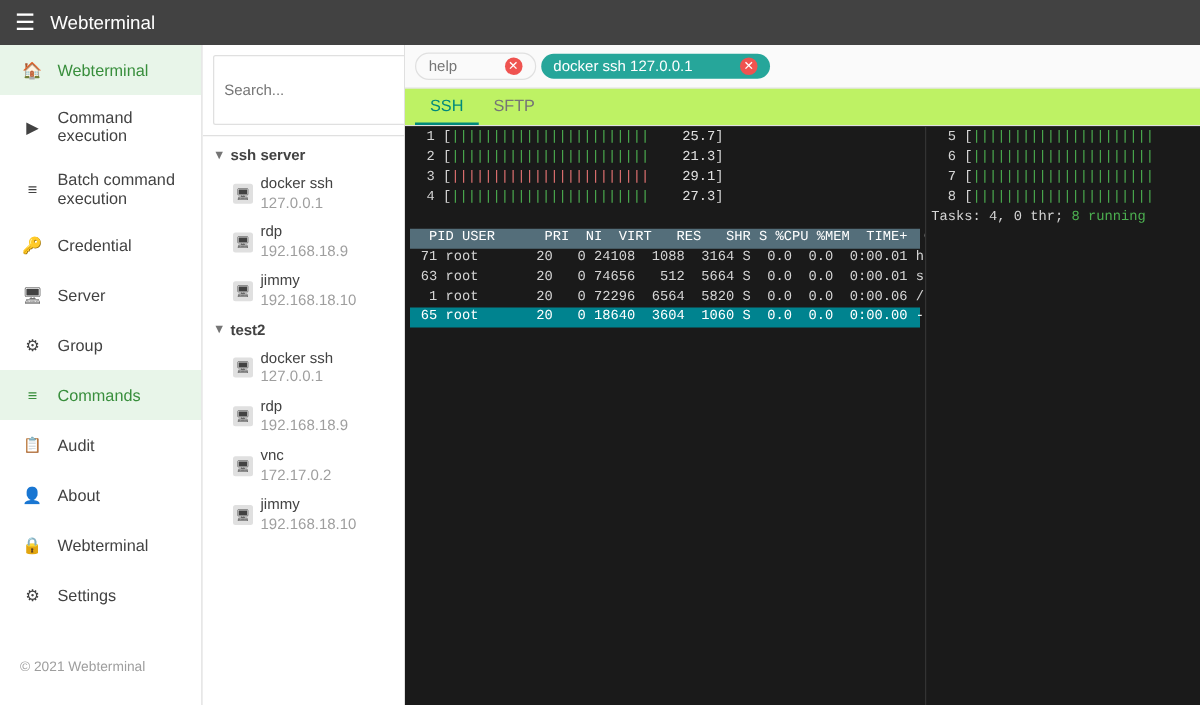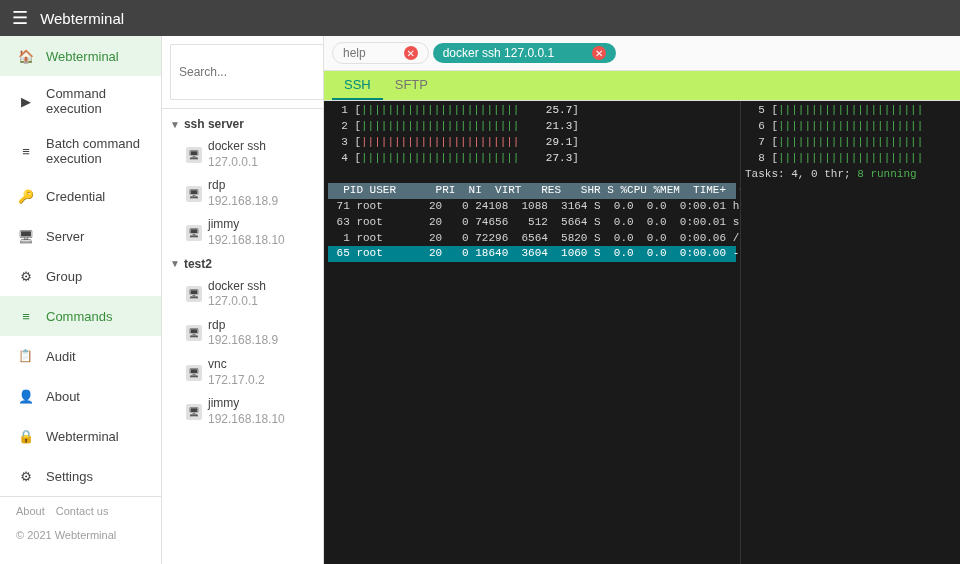--- a/index.html
+++ b/index.html
@@ -108,24 +108,20 @@
     <div class="sidebar-item">
       <span class="icon" style="font-size:13px">🔒</span>
       <span class="label">Webterminal</span>
     </div>
     <div class="sidebar-item">
       <span class="icon" style="font-size:13px">⚙</span>
       <span class="label">Settings</span>
     </div>
 
     <div style="flex:1"></div>
-    <div class="sidebar-bottom">
-      <a href="#">About</a>
-      <a href="#">Contact us</a>
-    </div>
     <div class="sidebar-copyright">© 2021 Webterminal</div>
   </div>
 
   <div class="content-area">
 
     <div class="tree-panel">
       <div class="tree-search">
         <input type="text" placeholder="Search..." value="" style="font-size: 12px; border: 1px solid rgb(224, 224, 224); padding: 20px 8px; border-radius: 2px; flex: 1 1 0%; outline: none;">
 
       </div>

